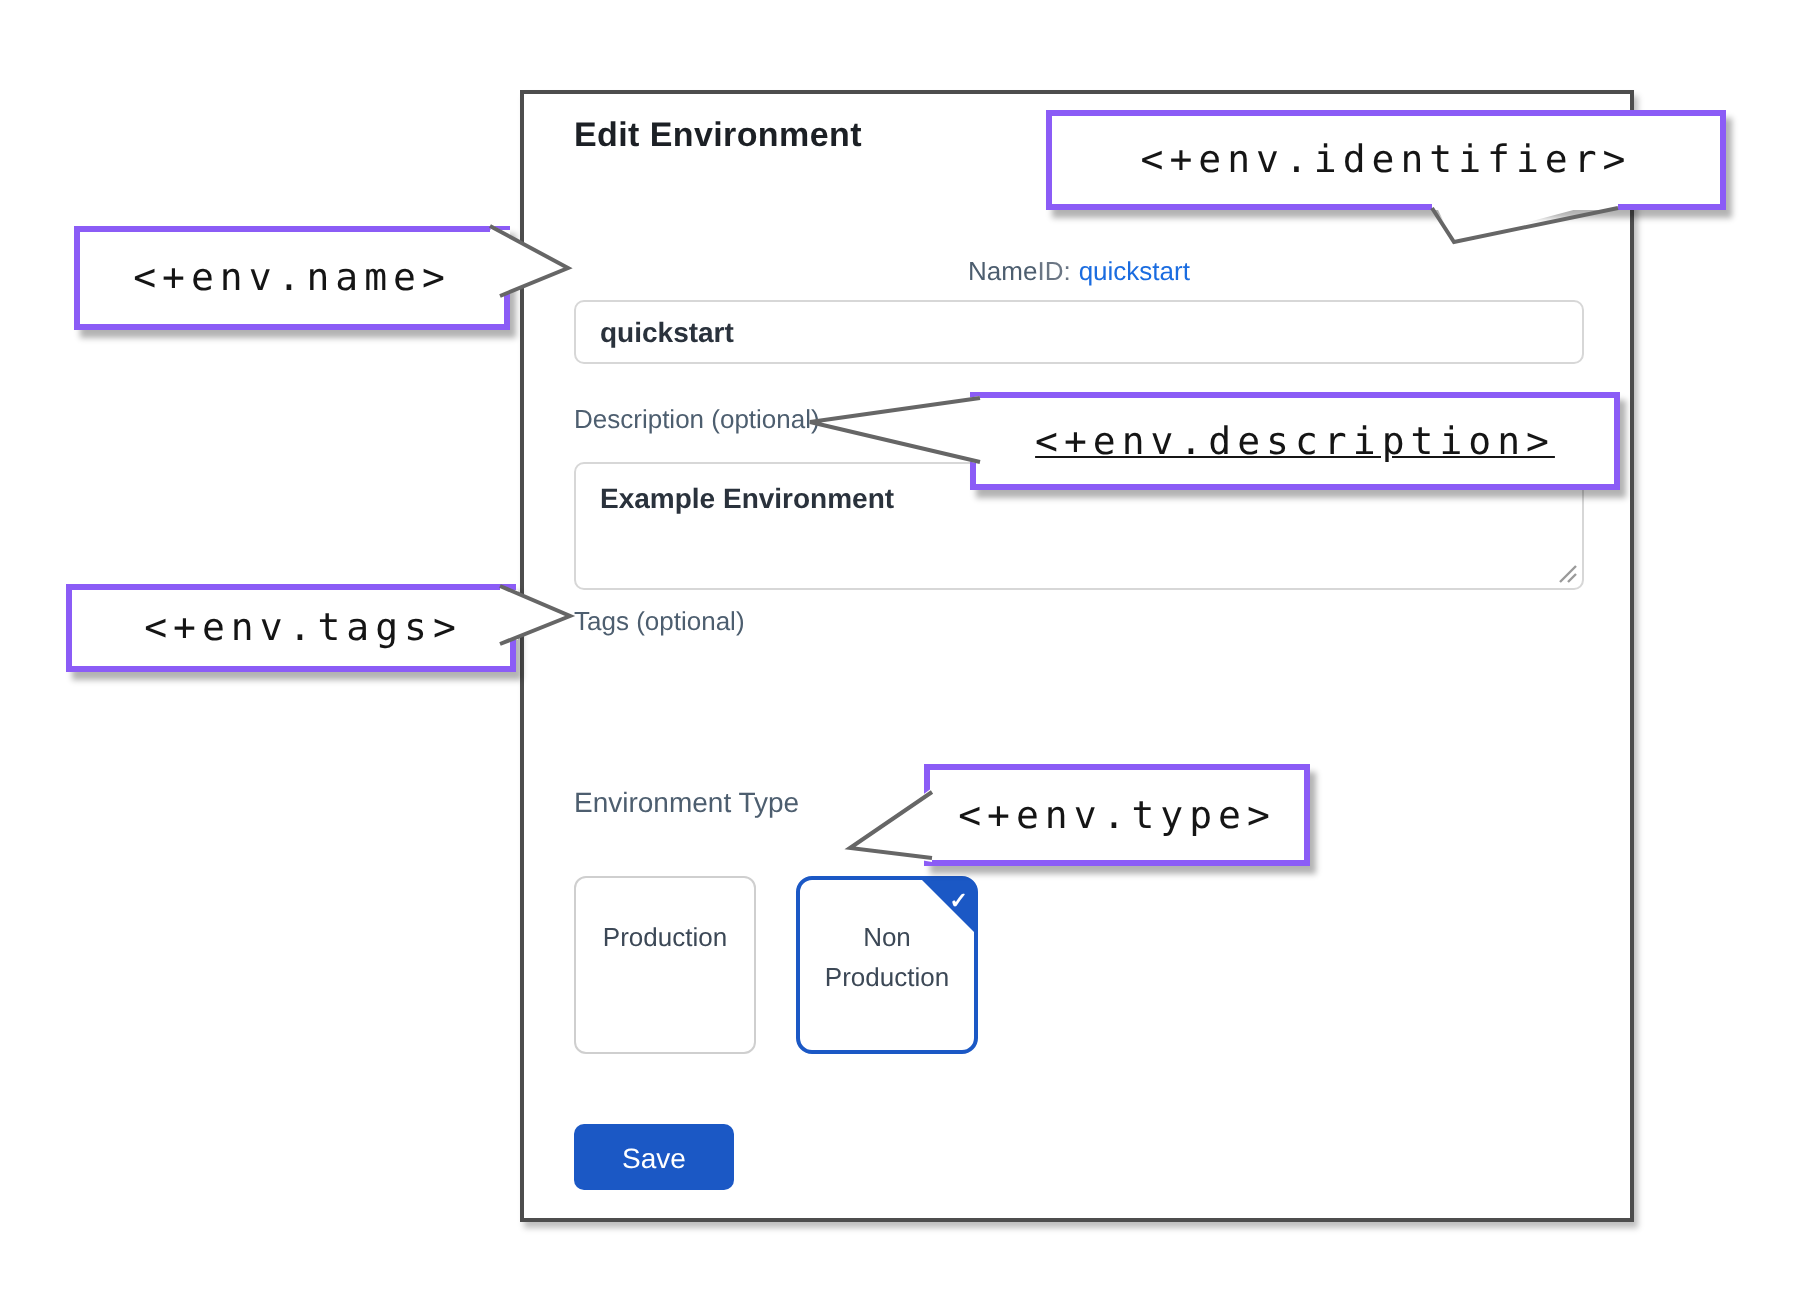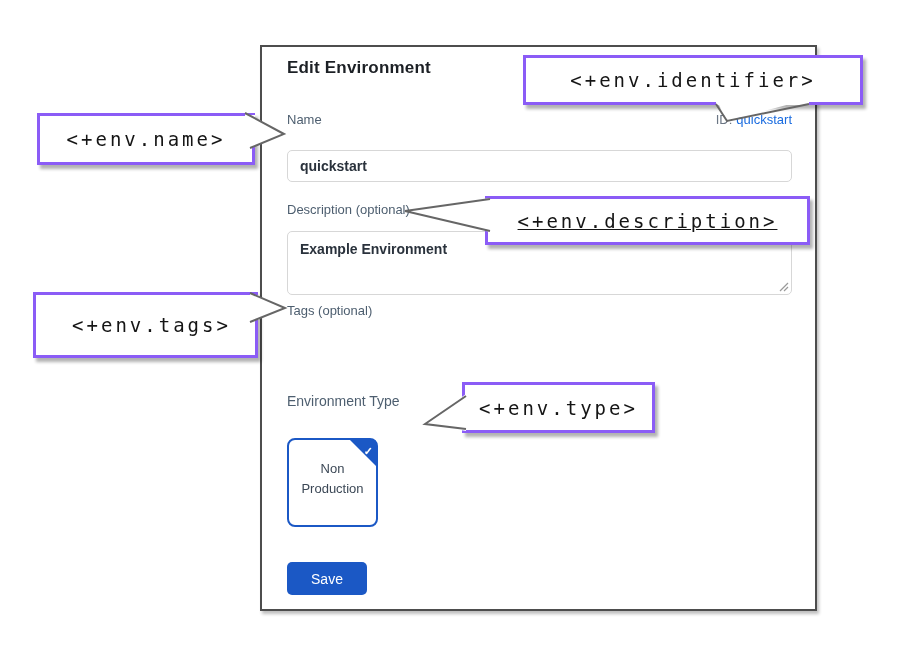--- a/index.html
+++ b/index.html
@@ -7,21 +7,21 @@
   .canvas{position:relative;width:899px;height:646px;background:#fff;overflow:hidden;}
 
   
   .dialog{
     position:absolute;left:260px;top:45px;width:557px;height:566px;
     background:#fff;border:2px solid #4d4d4d;box-sizing:border-box;
     box-shadow:2px 3px 3px rgba(0,0,0,.25);z-index:5;
   }
   .dlg-title{position:absolute;left:25px;top:11px;font-size:17px;font-weight:700;color:#1c2025;letter-spacing:.2px;}
   .field-label{font-size:13px;font-weight:500;color:#4d5e6f;}
-  .name-row{position:absolute;left:25px;right:23px;top:65px;display:flex;justify-content:space-between;align-items:baseline;}
+  .name-row{position:absolute;left:25px;right:23px;top:81px;display:flex;justify-content:center;align-items:baseline;}
   .id-wrap{font-size:13px;}
   .id-label{color:#6b7684;font-weight:500;}
   .id-value{color:#1a6ce0;font-weight:500;text-decoration:none;margin-left:4px;cursor:pointer;}
   .tb{position:absolute;left:25px;right:23px;background:#fff;border:1px solid #d7d7d7;border-radius:5px;box-sizing:border-box;font-size:14px;font-weight:600;color:#2a323c;}
   .name-input{top:103px;height:32px;display:flex;align-items:center;padding-left:12px;}
   .desc-label{position:absolute;left:25px;top:155px;}
   .desc-area{top:184px;height:64px;padding:9px 12px;}
   .grip{position:absolute;right:2px;bottom:2px;}
   .tags-label{position:absolute;left:25px;top:256px;}
   .tags-input{top:276px;height:33px;display:flex;align-items:center;padding-left:5px;}
@@ -48,21 +48,21 @@
   
   .callout{
     position:absolute;background:#fff;border:3px solid #8b5cf6;box-sizing:border-box;
     box-shadow:3px 4px 3px rgba(0,0,0,.3);z-index:20;
     display:flex;align-items:center;justify-content:center;
     font-family:"DejaVu Sans Mono",monospace;font-size:19px;letter-spacing:3px;color:#151515;white-space:nowrap;
   }
   .co-identifier{left:523px;top:55px;width:340px;height:50px;}
   .co-name{left:37px;top:113px;width:218px;height:52px;}
   .co-description{left:485px;top:196px;width:325px;height:49px;text-decoration:underline;}
-  .co-tags{left:33px;top:292px;width:225px;height:66px;padding-left:12px;}
+  .co-tags{left:33px;top:292px;width:225px;height:44px;padding-left:12px;}
   .co-type{left:462px;top:382px;width:193px;height:51px;}
 
   .tails{position:absolute;left:0;top:0;z-index:30;pointer-events:none;}
 </style>
 </head>
 <body>
 
 <div class="canvas">
 
   <div class="dialog">
@@ -81,20 +81,23 @@
       <span>Example Environment</span>
       <svg class="grip" width="10" height="10" viewBox="0 0 10 10">
         <path d="M9 1 L1 9 M9 5 L5 9" stroke="#9a9a9a" stroke-width="1.2" fill="none"></path>
       </svg>
     </div>
 
     <span class="field-label tags-label">Tags (optional)</span>
 
     <span class="field-label env-label">Environment Type</span>
     <div class="cards">
+      <div class="card">
+        <span>Production</span>
+      </div>
       <div class="card selected">
         <span>Non Production</span>
         <span class="corner"></span>
         <span class="check">✓</span>
       </div>
     </div>
 
     <button class="save-btn">Save</button>
   </div>
 

